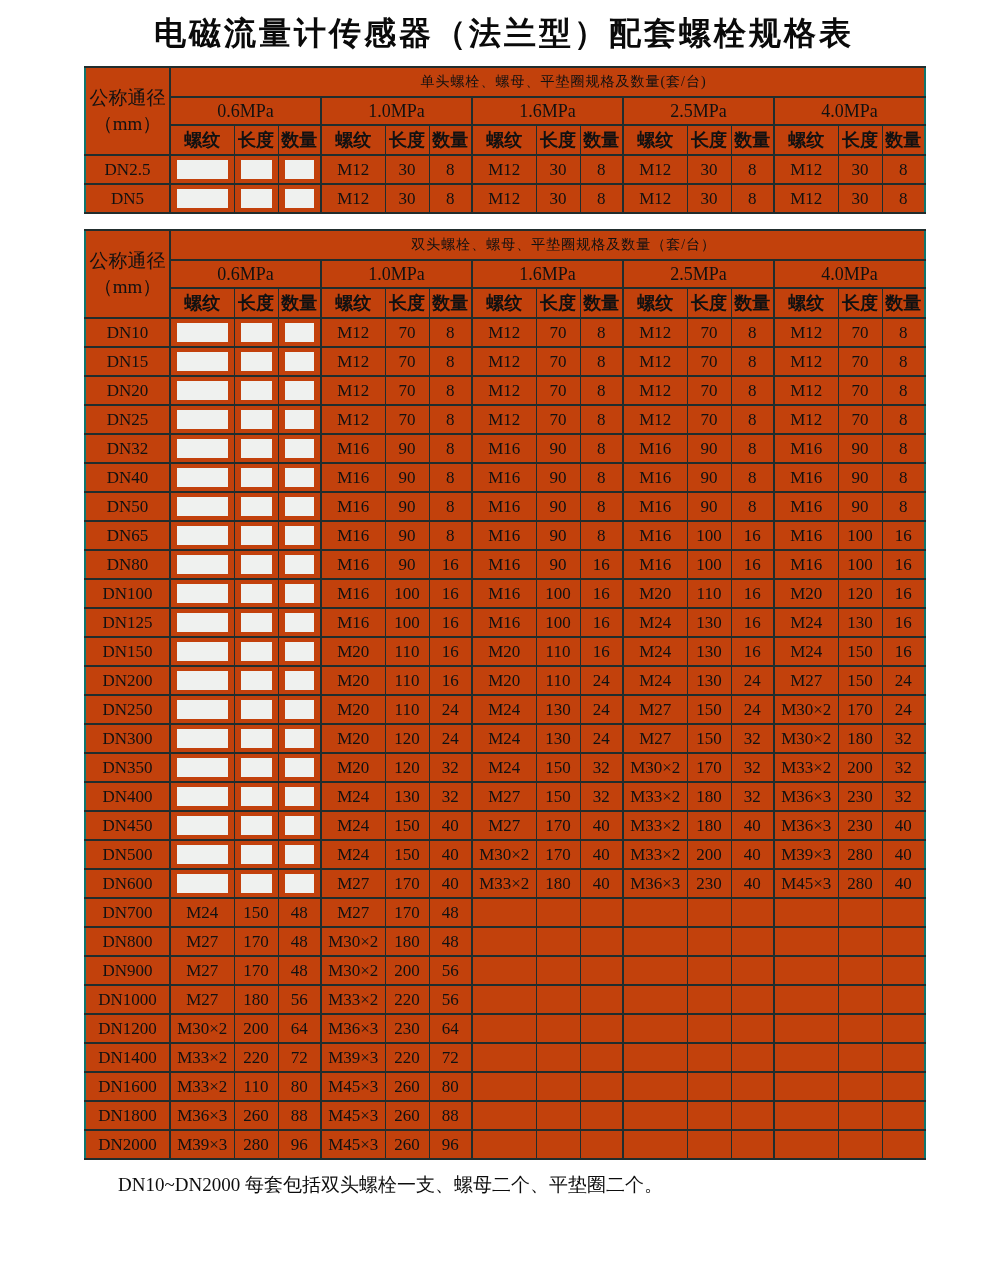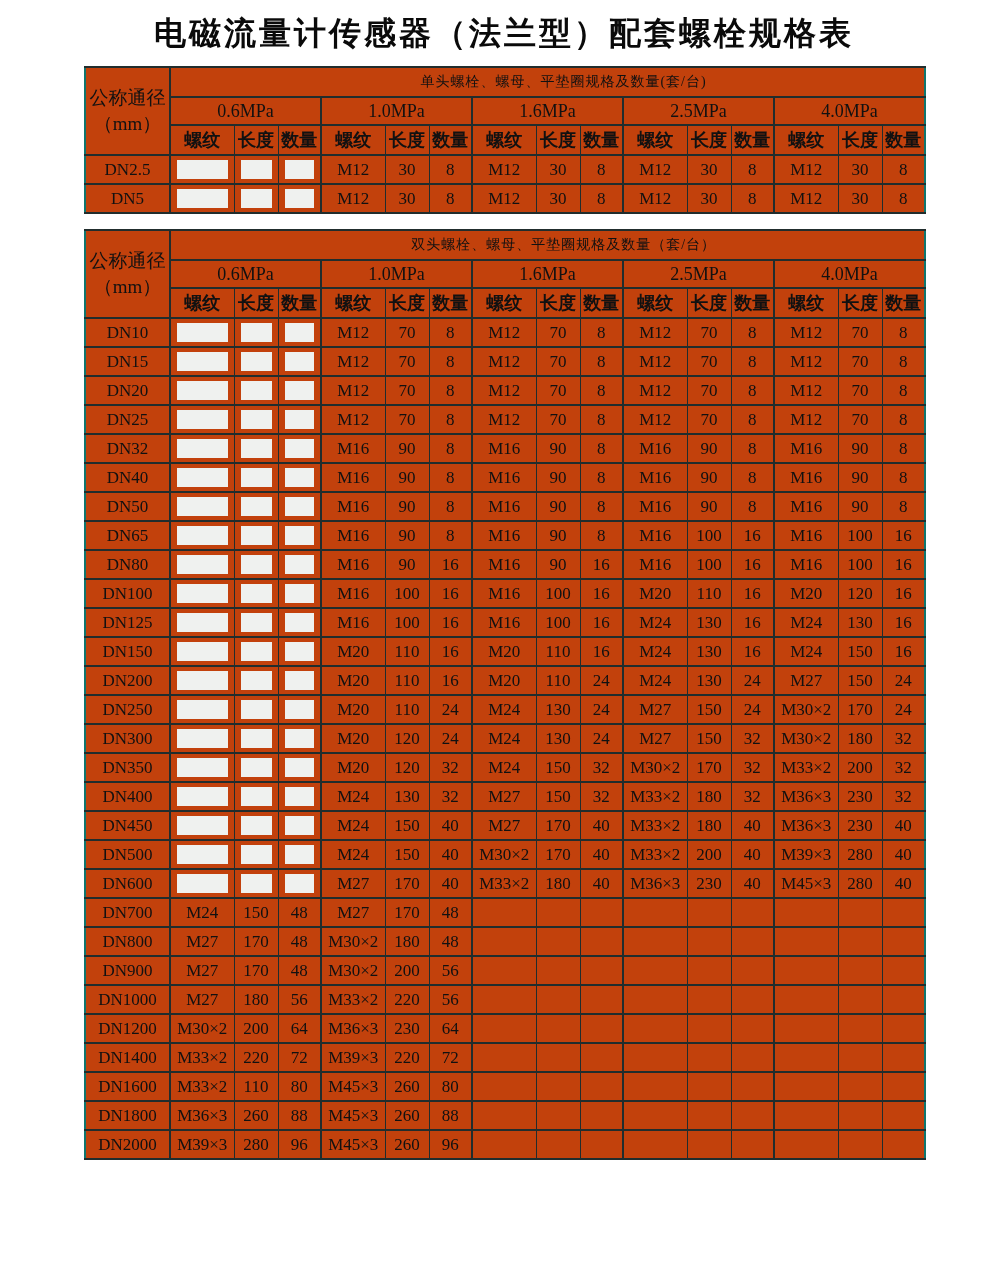--- a/index.html
+++ b/index.html
@@ -844,14 +844,15 @@
             <td class=""></td>
             <td class="grp"></td>
             <td class=""></td>
             <td class=""></td>
           </tr>
         </tbody>
       </table>
   </div>
 
   <div class="notes">
+    <div class="indent">DN10~DN2000 每套包括双头螺栓一支、螺母二个、平垫圈二个。</div>
   </div>
 </div>
 
 </body></html>

